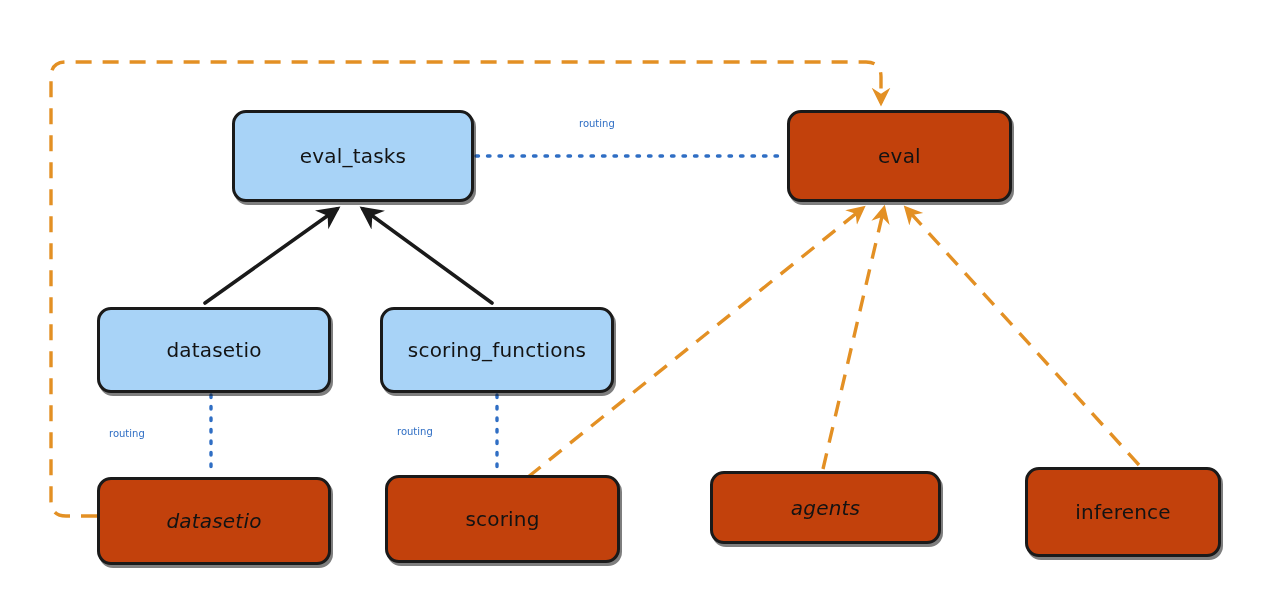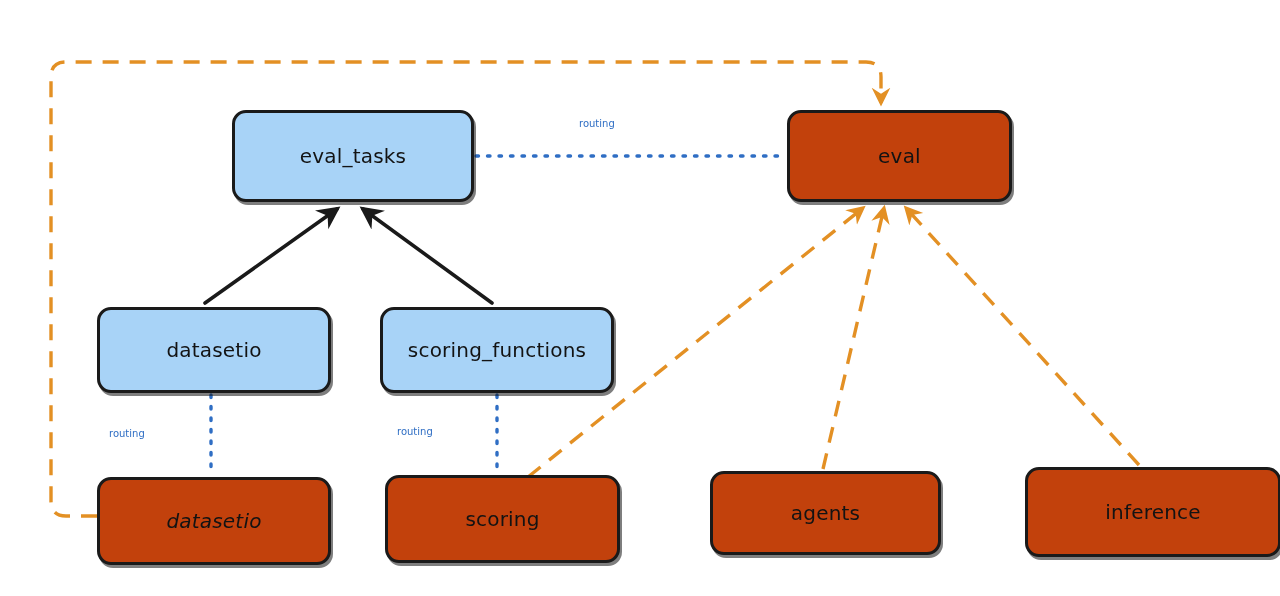--- a/index.html
+++ b/index.html
@@ -108,25 +108,25 @@
   </div>
 
   <div class="node green" id="node-datasetio" style="left:97px; top:477px; width:234px; height:88px;font-style:italic;">
     <span class="node-label">datasetio</span>
   </div>
 
   <div class="node green" id="node-scoring" style="left:385px; top:475px; width:235px; height:88px;">
     <span class="node-label">scoring</span>
   </div>
 
-  <div class="node green" id="node-agents" style="left:710px; top:471px; width:231px; height:84px;">
+  <div class="node green" id="node-agents" style="left:710px; top:471px; width:231px; height:73px;font-style:italic;">
     <span class="node-label">agents</span>
   </div>
 
-  <div class="node green" id="node-inference" style="left:1025px; top:467px; width:256px; height:90px;">
+  <div class="node green" id="node-inference" style="left:1025px; top:467px; width:196px; height:90px;">
     <span class="node-label">inference</span>
   </div>
 
   <div class="edge-label" style="left:579px; top:118px;">routing</div>
 
   <div class="edge-label" style="left:109px; top:428px;">routing</div>
 
   <div class="edge-label" style="left:397px; top:426px;">routing</div>
 
 </div>

